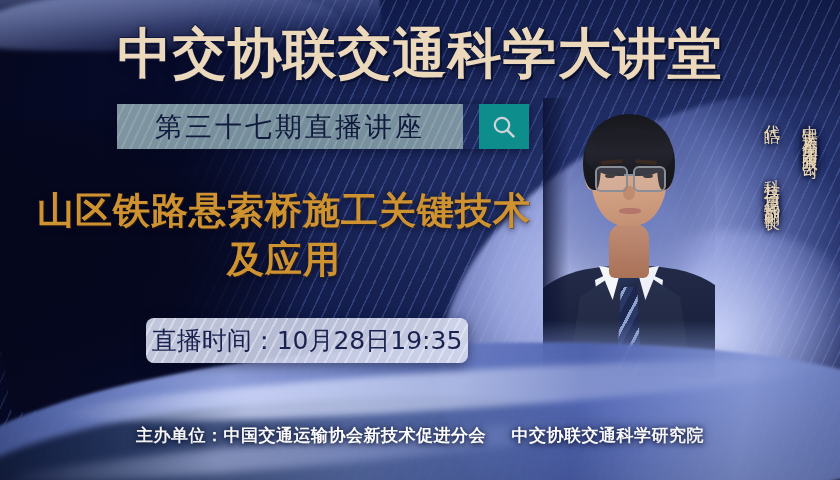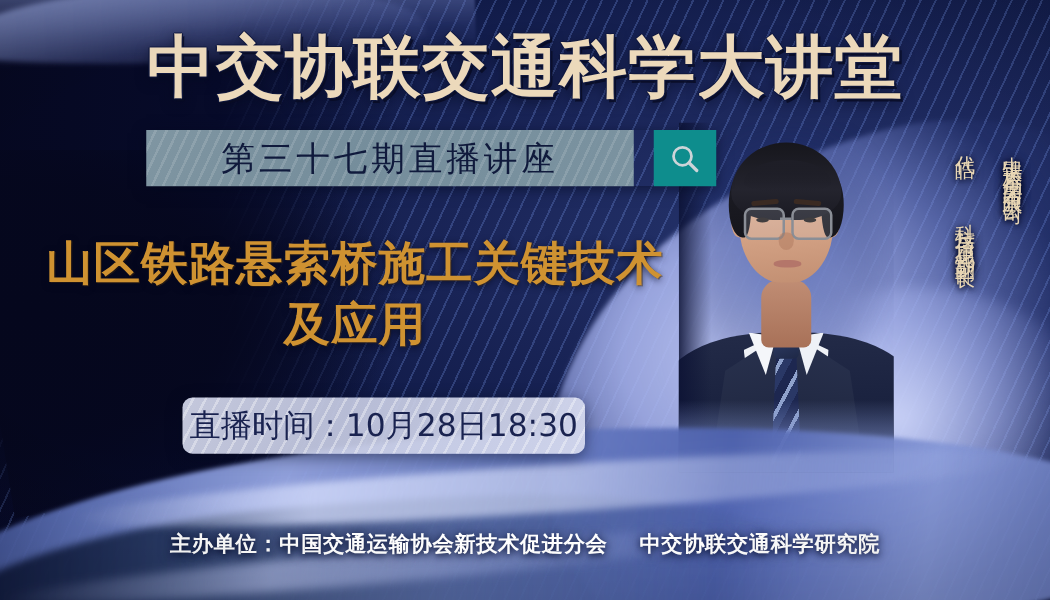--- a/index.html
+++ b/index.html
@@ -253,21 +253,21 @@
       1px 0 0 #10183f, -1px 0 0 #10183f, 0 1px 0 #10183f, 0 -1px 0 #10183f,
       2px 2px 0 rgba(8,12,36,0.85),
       0 3px 10px rgba(5,8,28,0.6);
     font-family: "DejaVu Sans", "Liberation Sans", sans-serif;
   }
 
   
   .subtitle-bar {
     position: absolute;
     left: 117px; top: 104px;
-    width: 456px; height: 45px;
+    width: 412px; height: 45px;
     display: flex;
     align-items: stretch;
     box-shadow: 0 2px 10px rgba(4,8,30,0.55);
     gap: 16px;
   }
   .subtitle-field {
     flex: 1;
     background: linear-gradient(115deg, rgba(131,154,166,0.97) 0%, rgba(120,145,158,0.97) 45%, rgba(126,150,162,0.97) 100%);
     position: relative;
     display: flex;
@@ -450,21 +450,21 @@
       </span>
     </div>
   </div>
 
   <div class="main-title">
     <div>山区铁路悬索桥施工关键技术</div>
     <div>及应用</div>
   </div>
 
   <div class="time-pill">
-    <span class="time-text">直播时间：10月28日18:30</span>
+    <span class="time-text">直播时间：10月28日19:35</span>
   </div>
 
   <div class="speaker-col speaker-org">中铁大桥局集团有限公司</div>
   <div class="speaker-col speaker-name">代皓  科技与信息化部副部长</div>
 
   <div class="organizer">主办单位：中国交通运输协会新技术促进分会    中交协联交通科学研究院</div>
 
   <div class="vignette"></div>
 </div>
 

